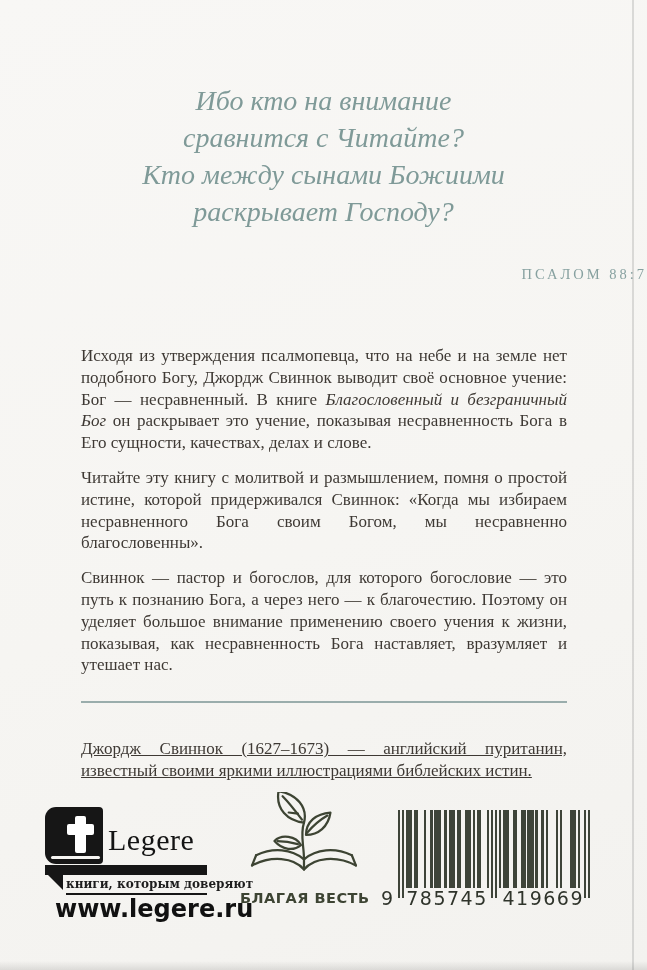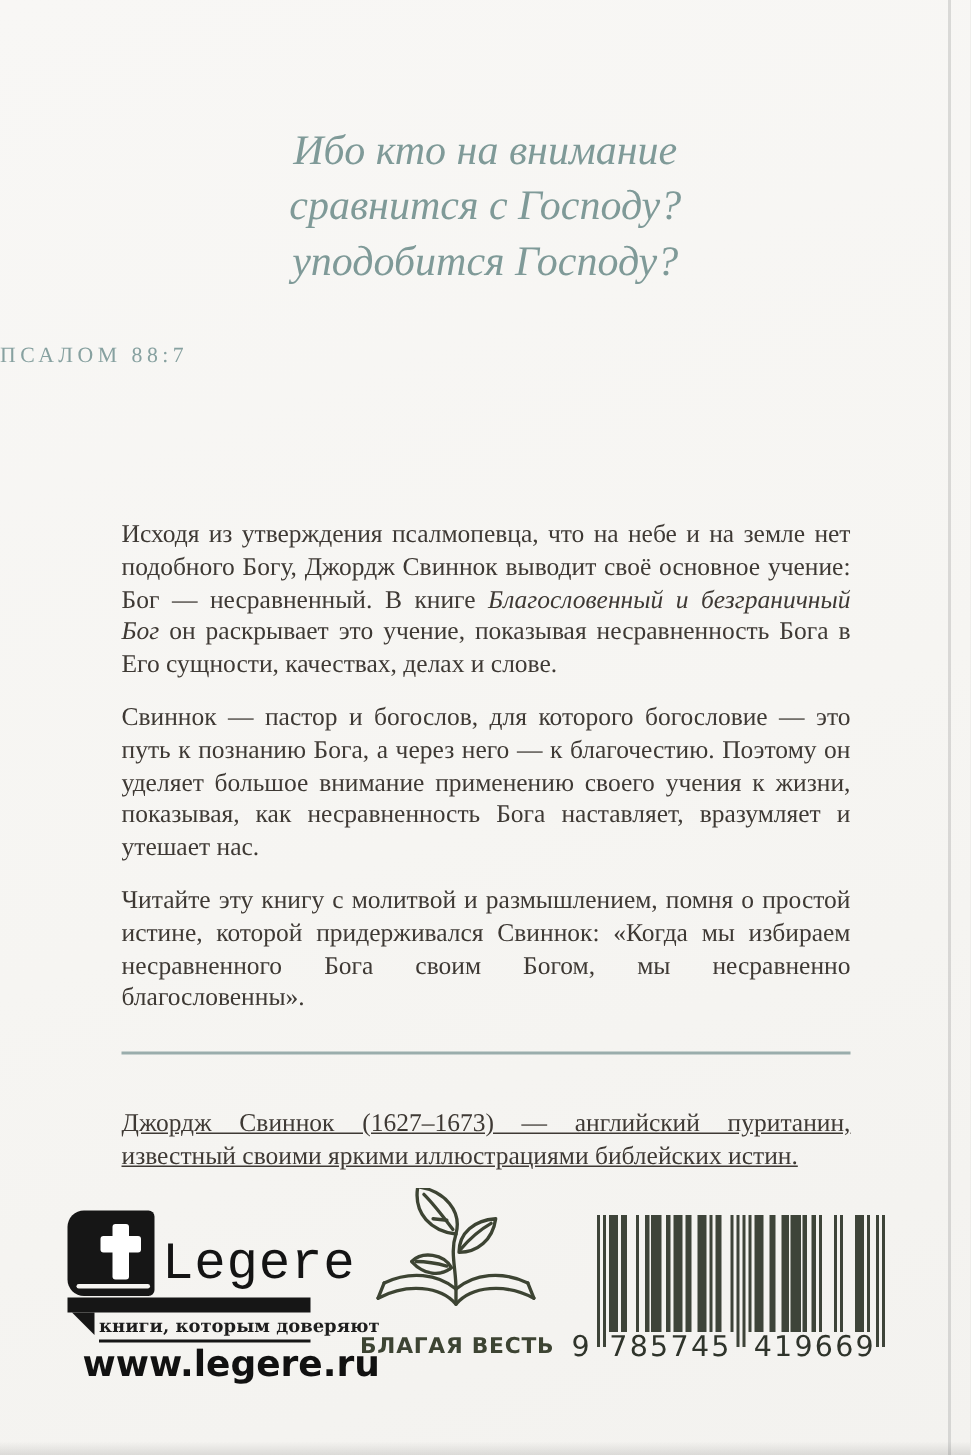--- a/index.html
+++ b/index.html
@@ -13,21 +13,21 @@
     background:linear-gradient(160deg,#f8f7f5 0%,#f6f5f2 55%,#f3f2ef 100%);
     overflow:hidden;
   }
   
   .quote-block{
     margin-top:82px;text-align:center;
     font-style:italic;font-size:28px;line-height:37px;
     color:#7f9a98;
   }
   .quote-ref{
-    margin-top:26px;text-align:left;
+    margin-top:26px;text-align:right;
     font-style:normal;font-size:14.5px;letter-spacing:3px;
     color:#87a1a0;
   }
   
   .copy{
     position:absolute;left:81px;top:332px;width:486px;
     font-size:17px;line-height:21.8px;color:#3e3934;
     text-align:justify;
   }
   .copy p{margin:13px 0 11px 0;}
@@ -47,21 +47,21 @@
   }
   .legere-book:after{ 
     content:"";position:absolute;left:6px;right:3px;bottom:5px;height:3px;
     background:#f6f5f2;border-radius:2px;
   }
   .legere-cross{position:absolute;left:22px;top:9px;width:27px;height:37px;}
   .legere-cross .v{position:absolute;left:8px;top:0;width:11px;height:37px;background:#ffffff;border-radius:2px;}
   .legere-cross .h{position:absolute;left:0;top:8px;width:27px;height:11px;background:#ffffff;border-radius:2px;}
   .legere-name{
     position:absolute;left:66px;top:18px;
-    font-family:Liberation Mono, monospace;font-size:35px;color:#141414;letter-spacing:0.5px;
+    font-family:Liberation Serif, serif;font-size:30px;color:#141414;letter-spacing:0.5px;
   }
   .legere-bar{position:absolute;left:3px;top:60px;width:162px;height:10px;background:#161616;}
   .legere-fold{
     position:absolute;left:6px;top:70px;width:0;height:0;
     border-top:15px solid #161616;border-left:15px solid transparent;
   }
   .legere-tagline{
     position:absolute;left:24px;top:72px;width:142px;text-align:center;
     font-family:"DejaVu Serif",serif;font-weight:bold;
     font-size:12px;color:#1d1d1d;white-space:nowrap;
@@ -97,29 +97,30 @@
   .edge-bottom{position:absolute;left:0;bottom:0;width:647px;height:9px;
     background:linear-gradient(to bottom,rgba(0,0,0,0),rgba(70,70,68,0.14));}
 </style>
 </head>
 <body>
 
 <div class="cover">
 
   <div class="quote-block">
     <div>Ибо кто на внимание</div>
-    <div>сравнится с Господу?</div>
-    <div>уподобится Господу?</div>
+    <div>сравнится с Читайте?</div>
+    <div>Кто между сынами Божиими</div>
+    <div>раскрывает Господу?</div>
     <div class="quote-ref">ПСАЛОМ 88:7</div>
   </div>
 
   <div class="copy">
     <p><span>Исходя из утверждения псалмопевца, что на небе и на земле нет подобного Богу, Джордж Свиннок выводит своё основное учение: Бог — несравненный. В книге </span><em>Благословенный и безграничный Бог</em><span> он раскрывает это учение, показывая несравненность Бога в Его сущности, качествах, делах и слове.</span></p>
+    <p>Читайте эту книгу с молитвой и размышлением, помня о простой истине, которой придерживался Свиннок: «Когда мы избираем несравненного Бога своим Богом, мы несравненно благословенны».</p>
     <p>Свиннок — пастор и богослов, для которого богословие — это путь к познанию Бога, а через него — к благочестию. Поэтому он уделяет большое внимание применению своего учения к жизни, показывая, как несравненность Бога наставляет, вразумляет и утешает нас.</p>
-    <p>Читайте эту книгу с молитвой и размышлением, помня о простой истине, которой придерживался Свиннок: «Когда мы избираем несравненного Бога своим Богом, мы несравненно благословенны».</p>
     <hr class="divider">
     <p class="bio">Джордж Свиннок (1627–1673) — английский пуританин, известный своими яркими иллюстрациями библейских истин.</p>
   </div>
 
   <div class="bottom">
 
     <div class="legere">
       <div class="legere-book">
         <div class="legere-cross">
           <div class="v"></div>

